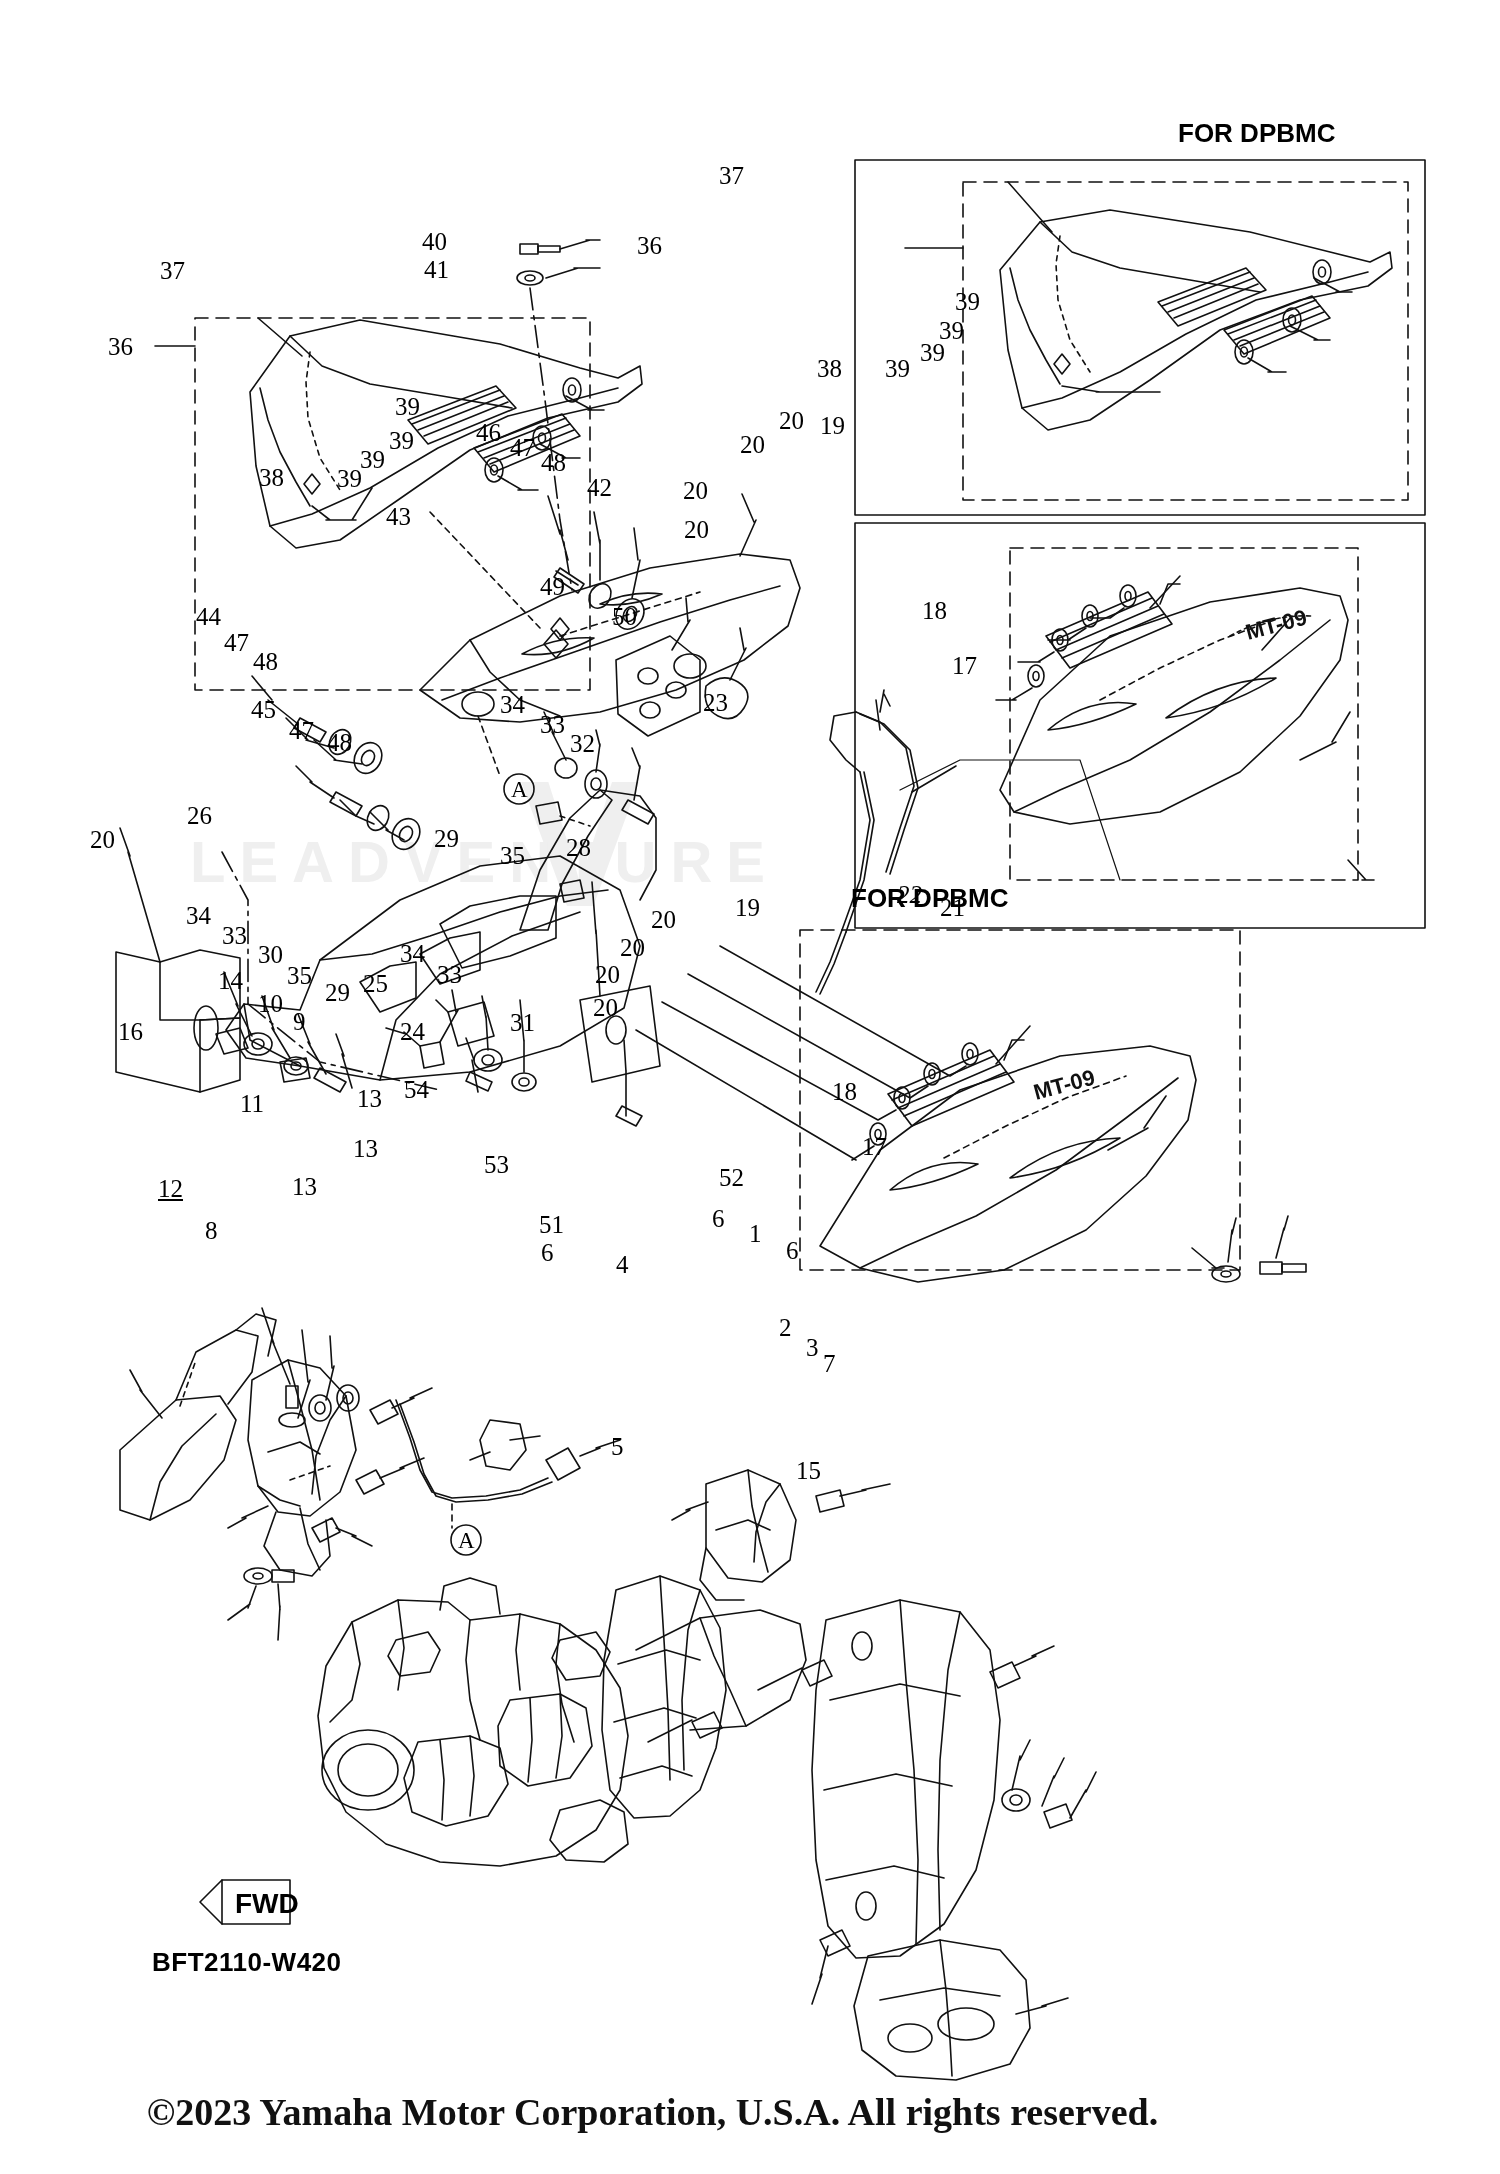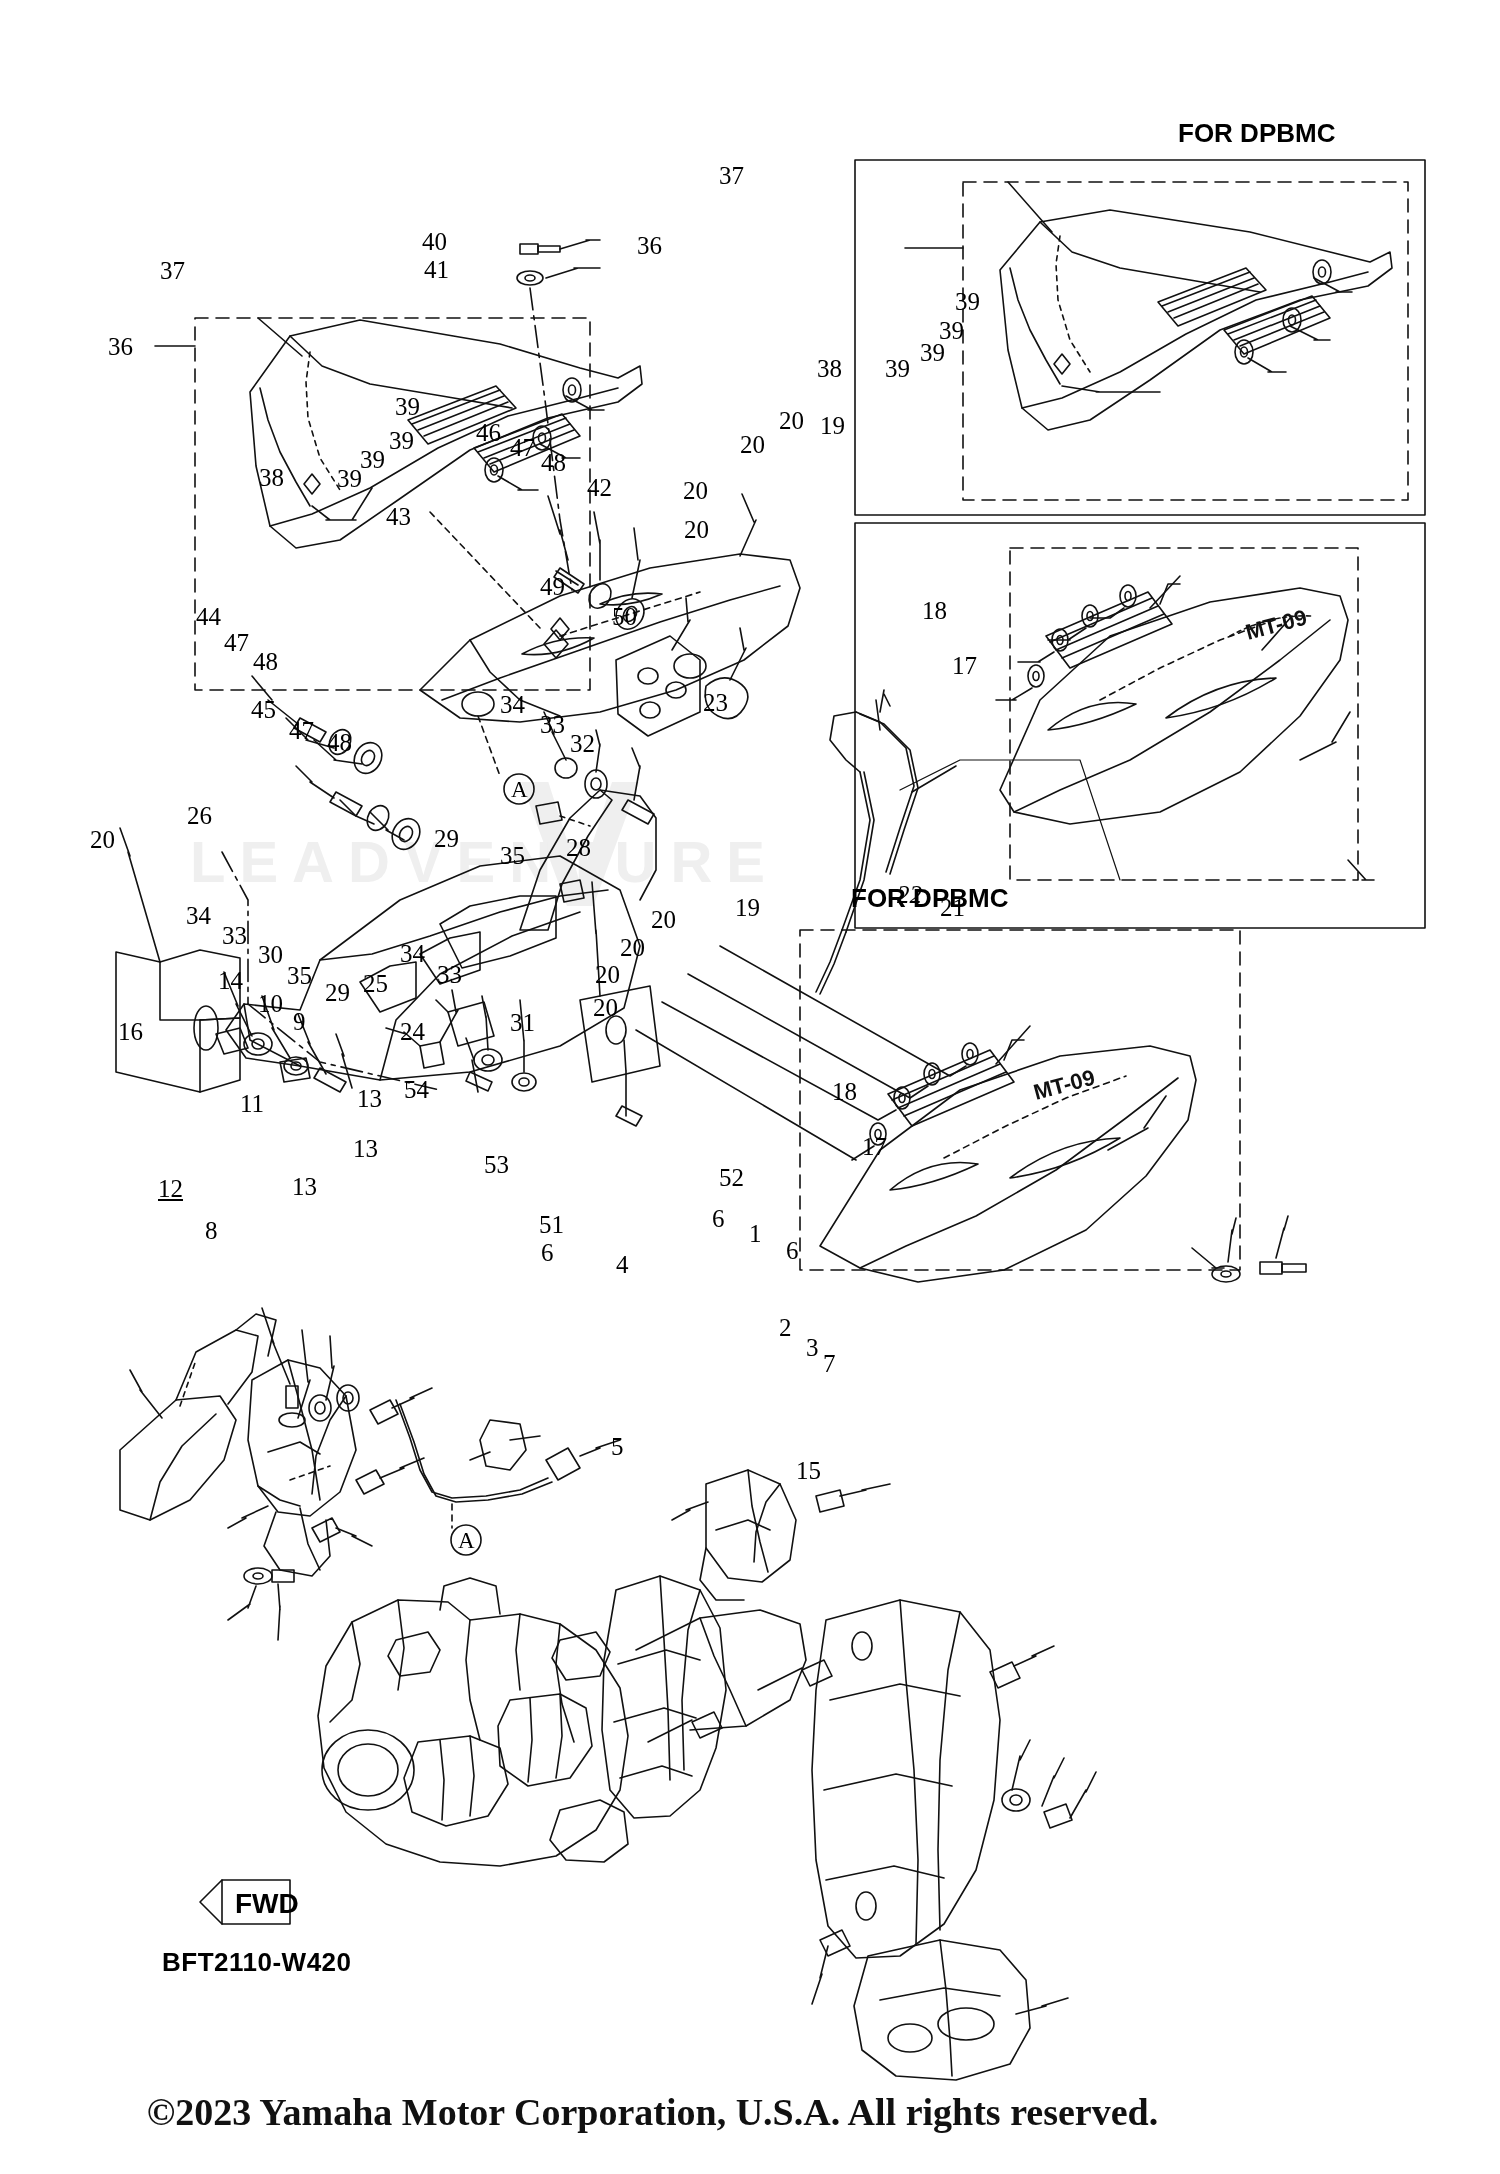--- a/index.html
+++ b/index.html
@@ -409,21 +409,21 @@
       <path d="M1016 2014 L1046 2006 M1042 2006 L1068 1998"></path>
 
       <path d="M222 1880 L290 1880 L290 1924 L222 1924 Z"></path>
       <path d="M222 1880 L200 1902 L222 1924"></path>
     </g>
   </svg>
 
   <div class="boxlbl" style="left:1178px;top:118px;">FOR DPBMC</div>
   <div class="boxlbl" style="left:851px;top:883px;">FOR DPBMC</div>
 
-  <div class="partno" style="left:162px;top:1947px;">BFT2110-W420</div>
+  <div class="partno" style="left:152px;top:1947px;">BFT2110-W420</div>
   <div class="fwdbox" style="left:235px;top:1888px;">FWD</div>
 
   <div class="lbl" style="left:511px;top:778px;font-size:23px;">A</div>
   <div class="lbl" style="left:458px;top:1529px;font-size:23px;">A</div>
 
   <div id="callout-host">
       <div class="lbl" style="left: 108px; top: 334px;">36</div>
       <div class="lbl" style="left: 160px; top: 258px;">37</div>
       <div class="lbl" style="left: 422px; top: 229px;">40</div>
       <div class="lbl" style="left: 424px; top: 257px;">41</div>

